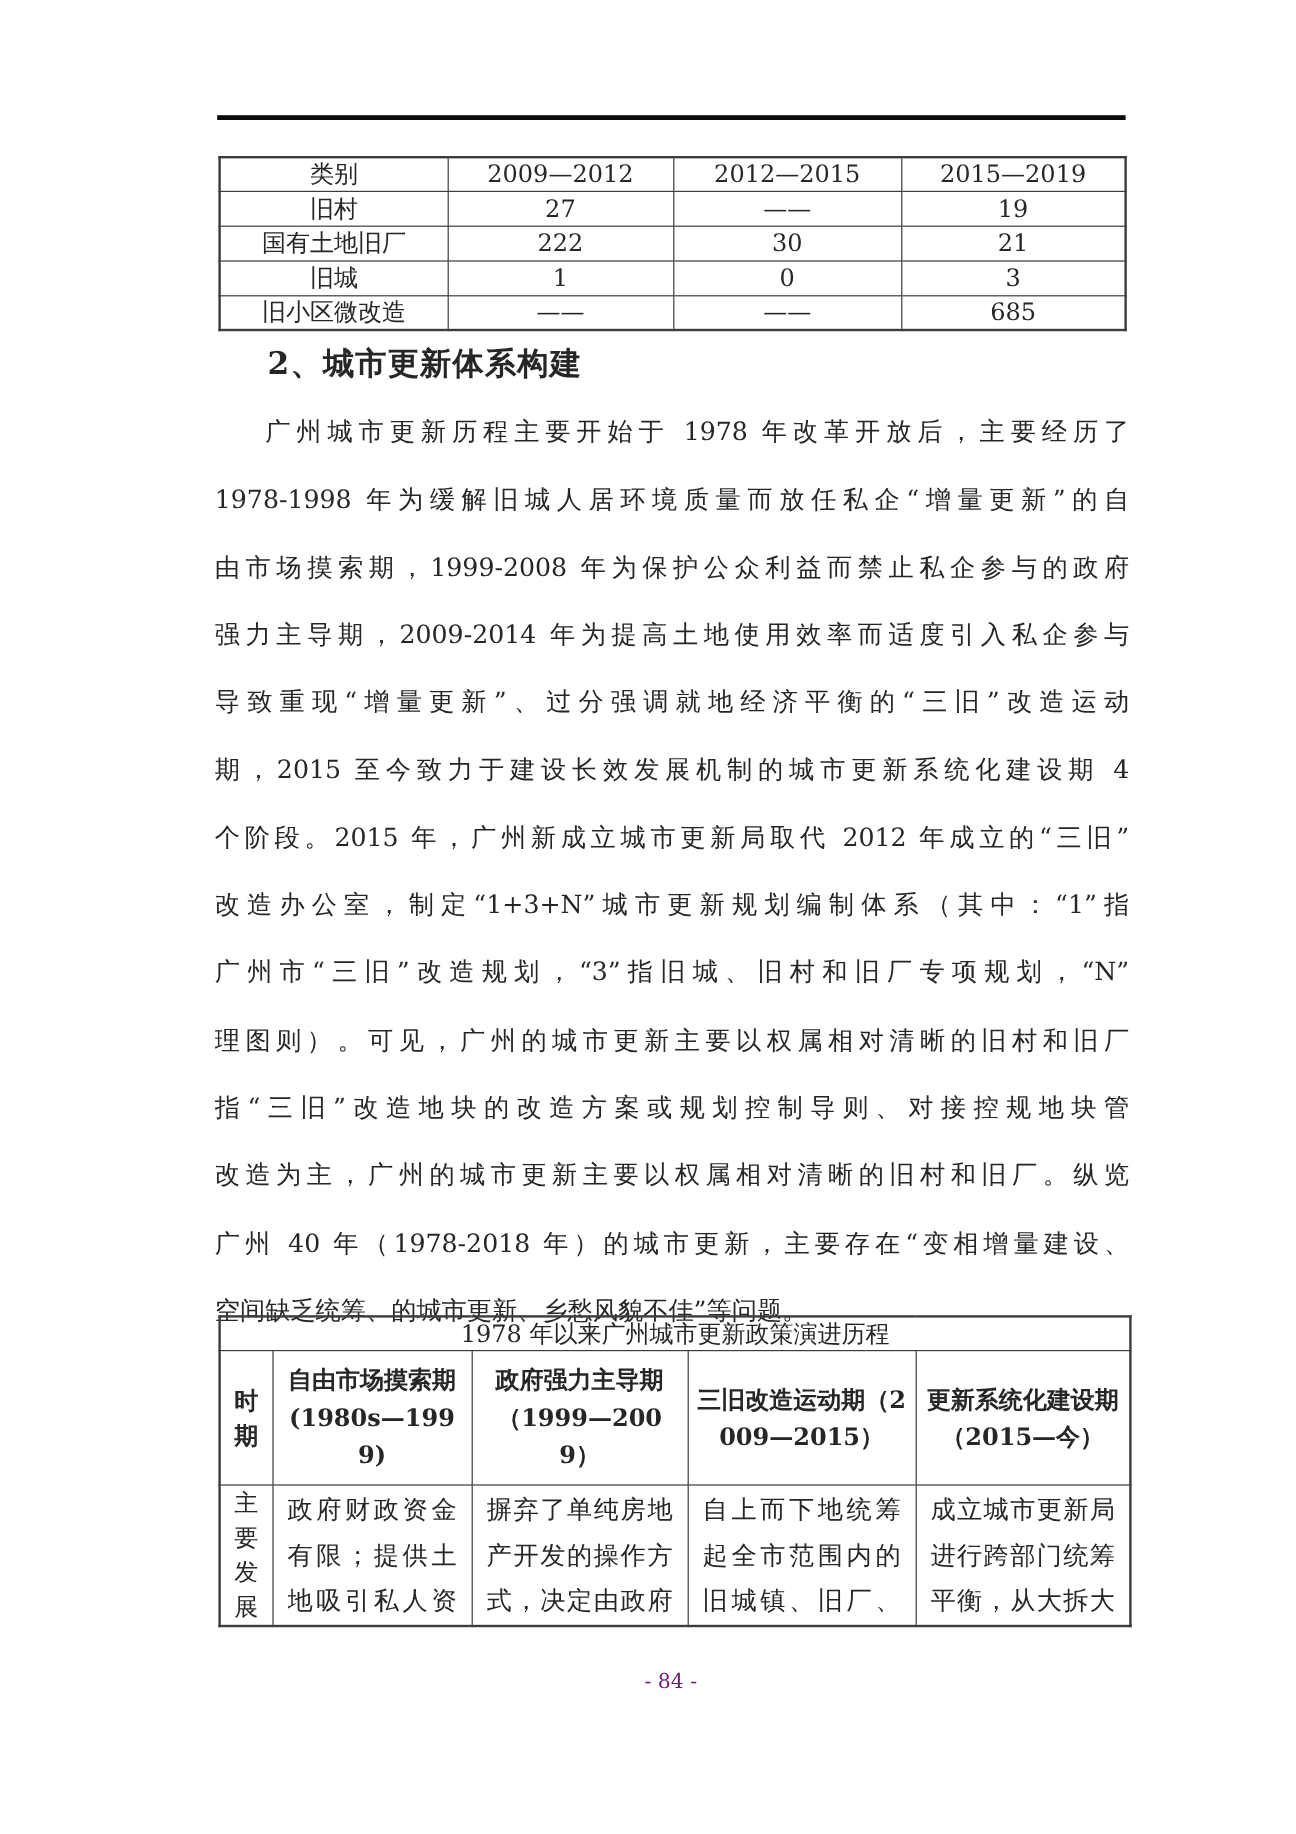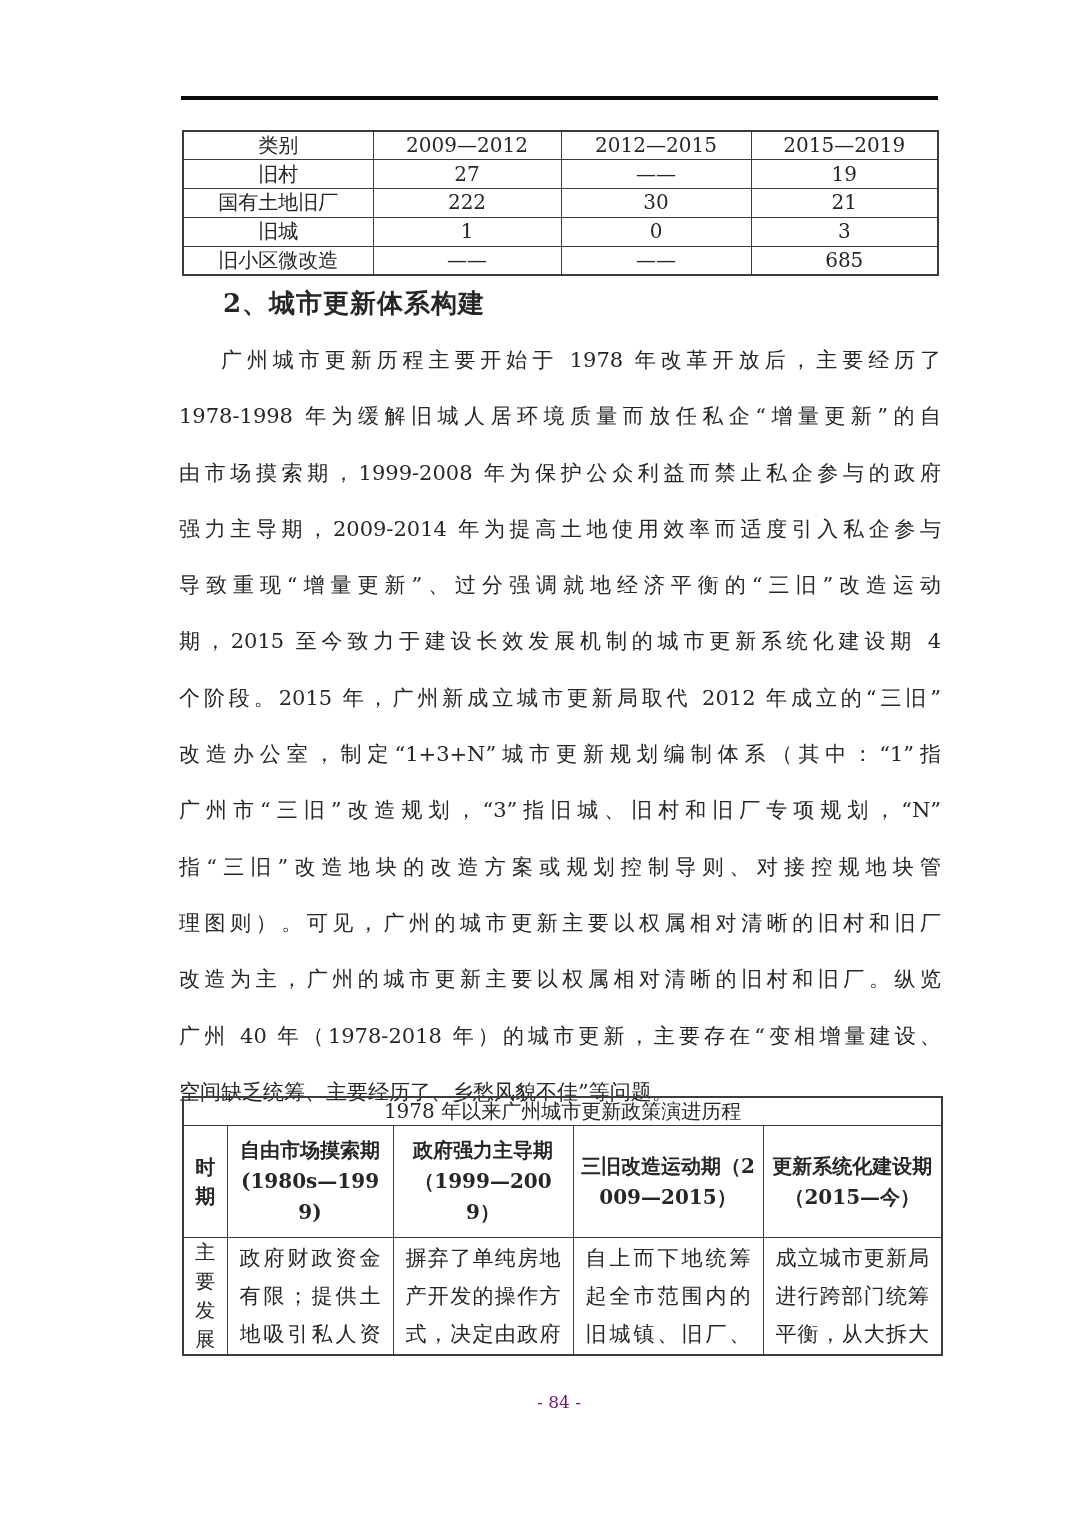--- a/index.html
+++ b/index.html
@@ -187,25 +187,25 @@
   <div class="para">
     <div class="pline indent">广州城市更新历程主要开始于 1978 年改革开放后，主要经历了</div>
     <div class="pline">1978-1998 年为缓解旧城人居环境质量而放任私企“增量更新”的自</div>
     <div class="pline">由市场摸索期，1999-2008 年为保护公众利益而禁止私企参与的政府</div>
     <div class="pline">强力主导期，2009-2014 年为提高土地使用效率而适度引入私企参与</div>
     <div class="pline">导致重现“增量更新”、过分强调就地经济平衡的“三旧”改造运动</div>
     <div class="pline">期，2015 至今致力于建设长效发展机制的城市更新系统化建设期 4</div>
     <div class="pline">个阶段。2015 年，广州新成立城市更新局取代 2012 年成立的“三旧”</div>
     <div class="pline">改造办公室，制定“1+3+N”城市更新规划编制体系（其中：“1”指</div>
     <div class="pline">广州市“三旧”改造规划，“3”指旧城、旧村和旧厂专项规划，“N”</div>
+    <div class="pline">理图则）。可见，广州的城市更新主要以权属相对清晰的旧村和旧厂</div>
     <div class="pline">指“三旧”改造地块的改造方案或规划控制导则、对接控规地块管</div>
-    <div class="pline">理图则）。可见，广州的城市更新主要以权属相对清晰的旧村和旧厂</div>
     <div class="pline">改造为主，广州的城市更新主要以权属相对清晰的旧村和旧厂。纵览</div>
     <div class="pline">广州 40 年（1978-2018 年）的城市更新，主要存在“变相增量建设、</div>
-    <div class="pline last">空间缺乏统筹、主要经历了、乡愁风貌不佳”等问题。</div>
+    <div class="pline last">空间缺乏统筹、的城市更新、乡愁风貌不佳”等问题。</div>
   </div>
 
   <table class="t2">
     <colgroup>
       <col style="width:44px">
         <col style="width:166px">
         <col style="width:180px">
         <col style="width:190px">
         <col style="width:179px">
     </colgroup>

